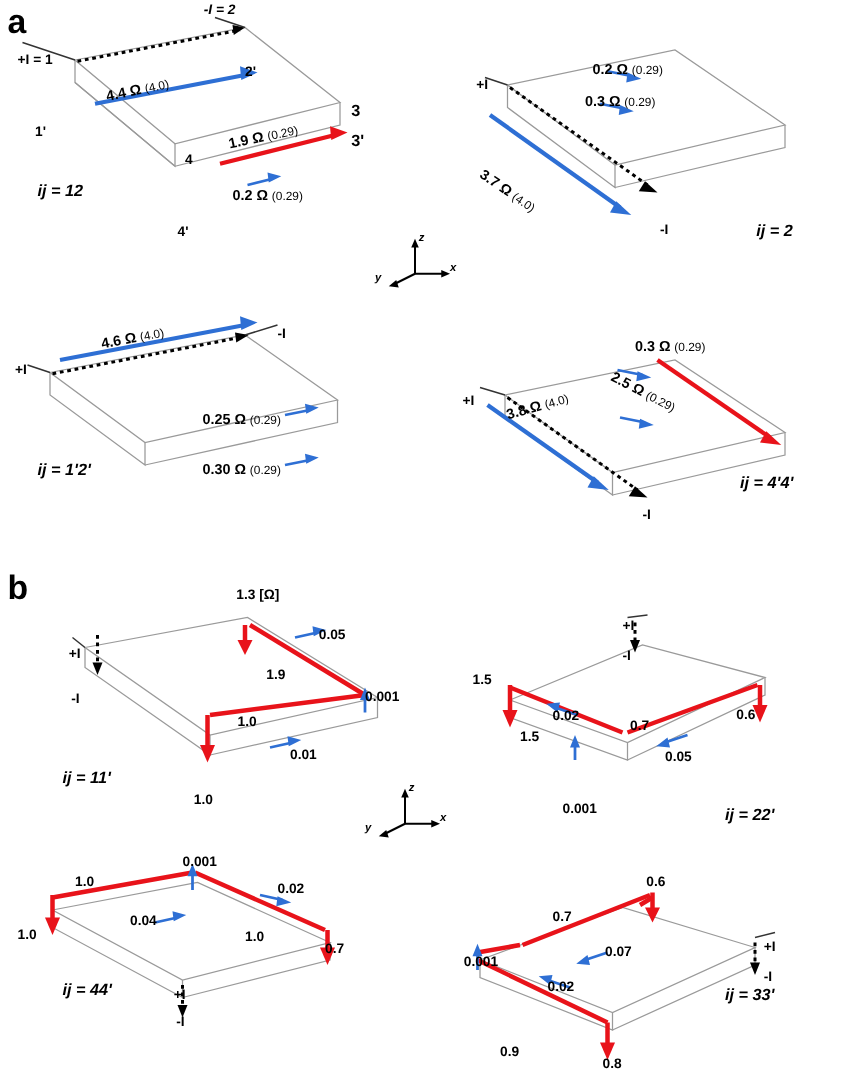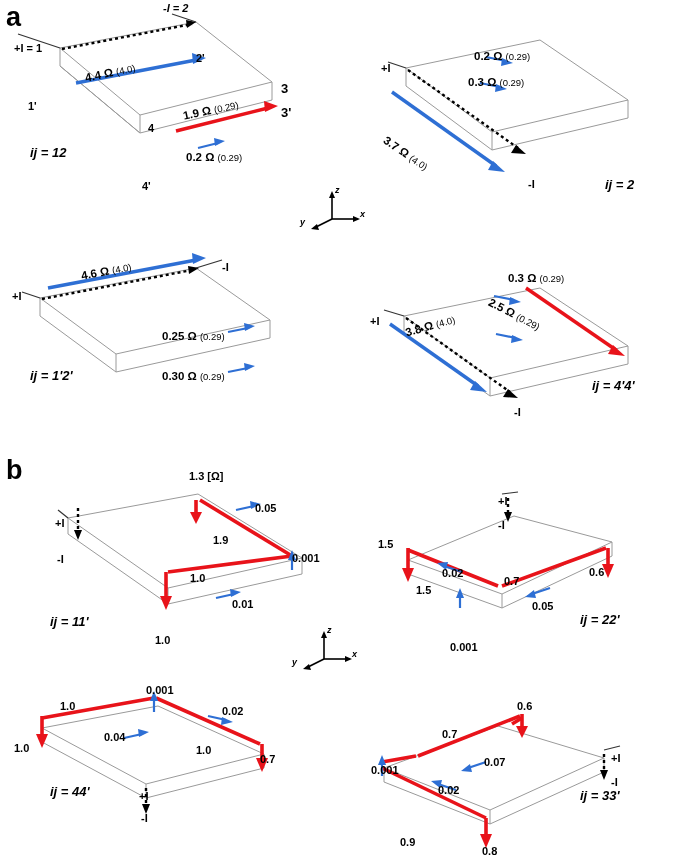--- a/index.html
+++ b/index.html
@@ -346,21 +346,21 @@
 </div>
 <div class="lbl b" style="left:498px;top:495px;">+I</div>
 <div class="lbl b" style="left:498px;top:519px;">-I</div>
 <div class="lbl b" style="left:378px;top:538px;">1.5</div>
 <div class="lbl b" style="left:442px;top:567px;">0.02</div>
 <div class="lbl b" style="left:504px;top:575px;">0.7</div>
 <div class="lbl b" style="left:589px;top:566px;">0.6</div>
 <div class="lbl b" style="left:416px;top:584px;">1.5</div>
 <div class="lbl b" style="left:532px;top:600px;">0.05</div>
 <div class="lbl b" style="left:450px;top:641px;">0.001</div>
-<div class="lbl i" style="left:580px;top:612px;font-style:italic;">ij = 22'</div>
+<div class="lbl i" style="left:580px;top:644px;font-style:italic;">ij = 22'</div>
 
 <div class="fig" style="left:20px;top:680px;width:280px;height:160px;">
   <svg width="280" height="160">
     <g stroke="#9a9a9a" fill="none" stroke-width="1">
       <polygon points="22,48 138,26 244,74 126,104" fill="#ffffff"></polygon>
       <polyline points="22,48 22,62 126,118 126,104"></polyline>
       <polyline points="126,118 244,88 244,74"></polyline>
     </g>
 
     <g>

